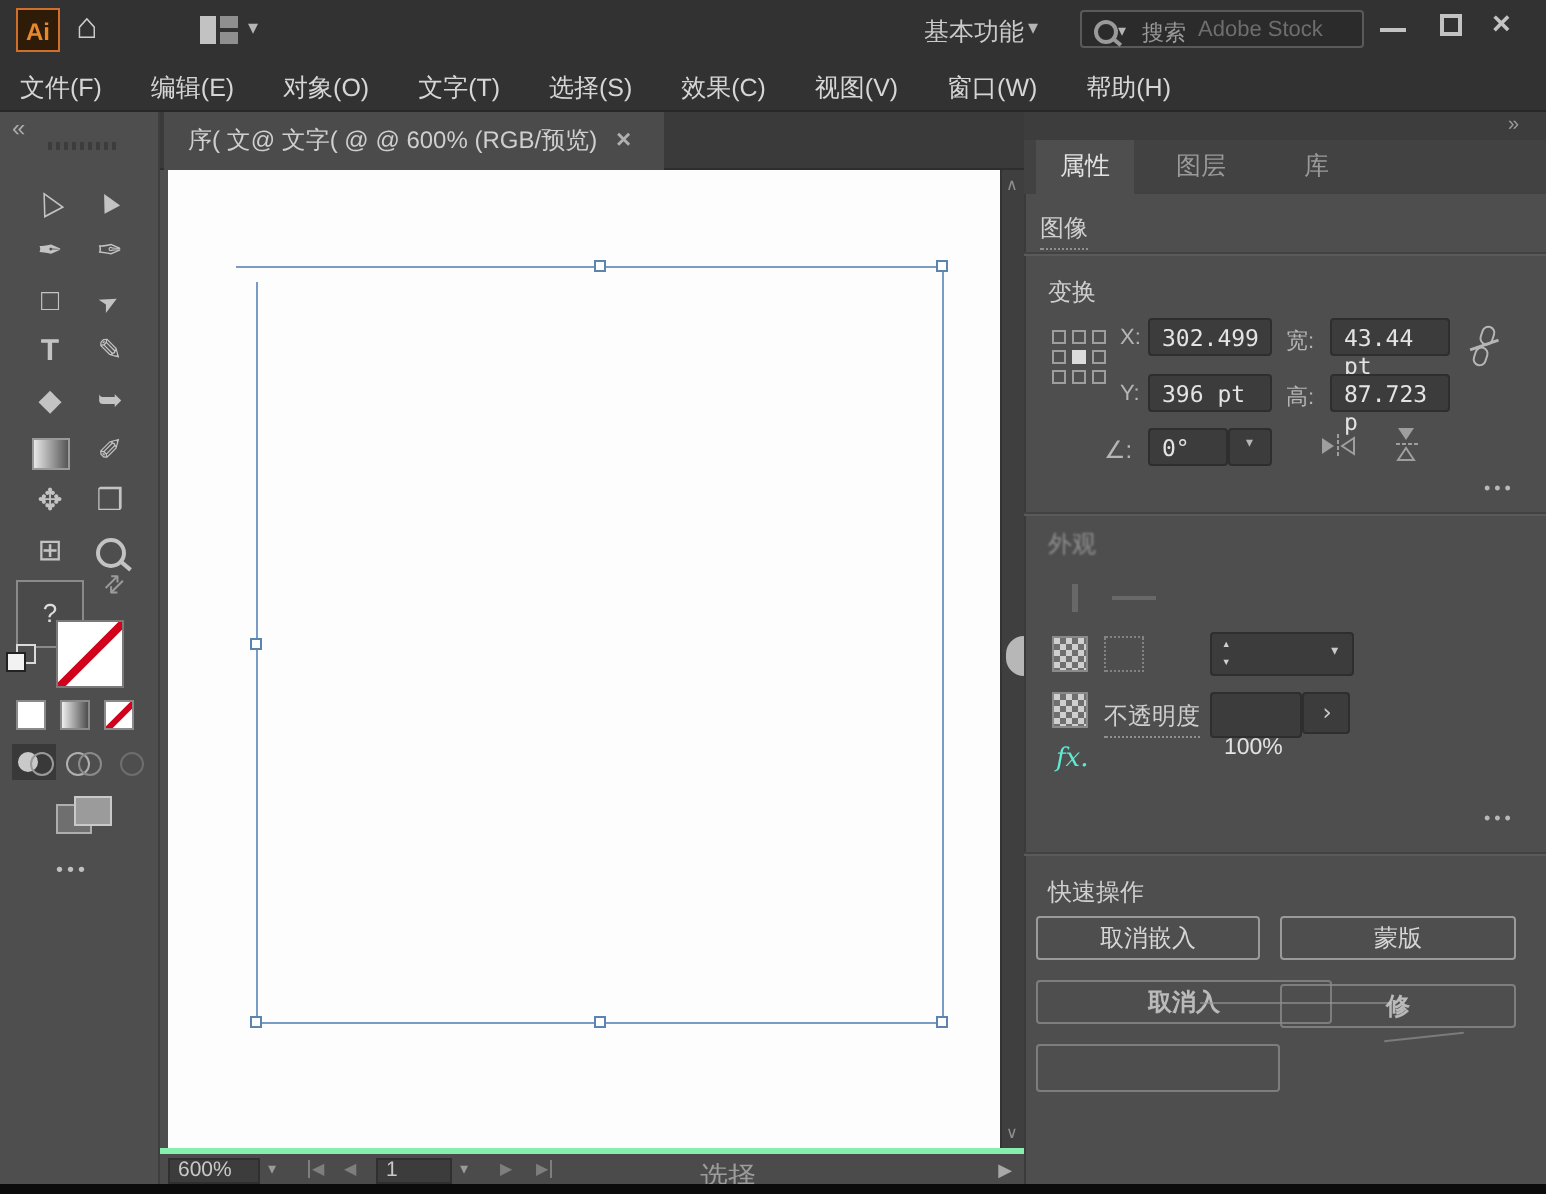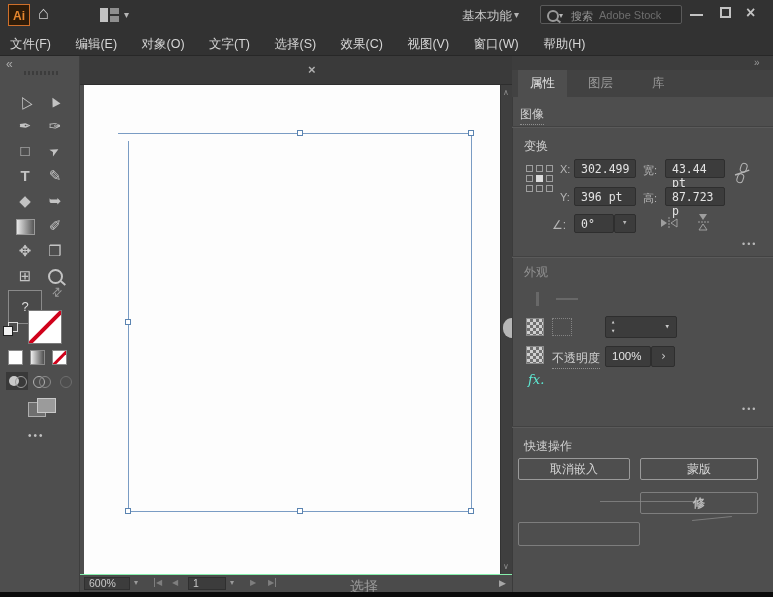--- a/index.html
+++ b/index.html
@@ -74,21 +74,21 @@
 
   
   #canvas{left:84px;top:85px;width:416px;height:489px;background:#fdfdfd;}
   .selline{position:absolute;background:#7a9cc4;}
   .handle{position:absolute;width:6px;height:6px;background:#ffffff;border:1px solid #5b84b1;box-sizing:border-box;}
   #vscroll{left:500px;top:85px;width:12px;height:489px;background:#3f3f3f;border-left:1px solid #333;box-sizing:border-box;}
   .scrollchev{color:#8f8f8f;font-size:8px;position:absolute;left:2px;}
   #panelnotch{left:503px;top:318px;width:9px;height:20px;background:#cccccc;border-radius:10px 0 0 10px;opacity:.85;}
 
   
-  #statusbar{left:80px;top:574px;width:432px;height:18px;background:#4b4b4b;border-top:1px solid #86efac;box-sizing:border-box;}
+  #statusbar{left:80px;top:574px;width:432px;height:18px;background:#4b4b4b;border-top:3px solid #86efac;box-sizing:border-box;}
   .sfield{position:absolute;top:2px;height:13px;background:#3c3c3c;border:1px solid #2f2f2f;box-sizing:border-box;
           color:#c9c9c9;font-size:10.5px;line-height:11px;padding-left:4px;}
   .schev{position:absolute;top:3px;color:#9a9a9a;font-size:8px;}
   .snav{position:absolute;top:3px;color:#7e7e7e;font-size:8px;}
   .snav.bar{border-left:1px solid #7e7e7e;padding-left:1px;}
   .snav.bar-r{border-right:1px solid #7e7e7e;padding-right:1px;}
   #sstatus{position:absolute;top:3px;left:270px;color:#9c9c9c;font-size:14px;}
   #sright{position:absolute;top:3px;right:6px;color:#a8a8a8;font-size:9px;}
 
   
@@ -154,20 +154,21 @@
     <span class="menuitem">对象(O)</span>
     <span class="menuitem">文字(T)</span>
     <span class="menuitem">选择(S)</span>
     <span class="menuitem">效果(C)</span>
     <span class="menuitem">视图(V)</span>
     <span class="menuitem">窗口(W)</span>
     <span class="menuitem">帮助(H)</span>
   </div>
 
   <div id="tabbar" class="abs"></div>
+  <div id="doctab" class="abs">序( 文@ 文字( @ @ 600% (RGB/预览)</div>
   <div id="doctabclose" class="abs">×</div>
 
   <div id="toolbar" class="abs">
     <div id="tbcollapse" class="abs" style="left:6px;top:1px;">«</div>
     <div id="tbgrip" class="abs" style="left:24px;top:15px;"></div>
 
     <div id="toolgrid" class="abs" style="left:10px;top:34px;">
       <div class="tool rot">△</div>
       <div class="tool rot">▲</div>
       <div class="tool">✒</div>
@@ -321,31 +322,32 @@
   <div class="abs checker" style="left:526px;top:318px;width:18px;height:18px;border:1px solid #8a8a8a;box-sizing:border-box;background-color:#cfcfcf;background-image:linear-gradient(45deg,#6f6f6f 25%,transparent 25%,transparent 75%,#6f6f6f 75%),linear-gradient(45deg,#6f6f6f 25%,transparent 25%,transparent 75%,#6f6f6f 75%);background-size:6px 6px;background-position:0 0,3px 3px;"></div>
   <div class="abs" style="left:552px;top:318px;width:20px;height:18px;border:1px dotted #9a9a9a;box-sizing:border-box;opacity:.7;"></div>
   <div class="field stepper abs">
     <span class="stepchevs">▴</span>
     <span class="stepchevs" style="top:10px;">▾</span>
     <span class="abs" style="right:6px;top:4px;color:#c9c9c9;font-size:9px;">▾</span>
   </div>
 
   <div class="abs" style="left:526px;top:346px;width:18px;height:18px;border:1px solid #8a8a8a;box-sizing:border-box;background-color:#cfcfcf;background-image:linear-gradient(45deg,#6f6f6f 25%,transparent 25%,transparent 75%,#6f6f6f 75%),linear-gradient(45deg,#6f6f6f 25%,transparent 25%,transparent 75%,#6f6f6f 75%);background-size:6px 6px;background-position:0 0,3px 3px;"></div>
   <span class="flabel dotted" style="left:552px;top:350px;font-size:12px;color:#cfcfcf;">不透明度</span>
-  <div class="field" style="left:605px;top:346px;width:46px;height:21px;font-family:'Liberation Sans','DejaVu Sans',sans-serif;padding-top:3px;">100%</div>
+  <div class="field" style="left:605px;top:346px;width:46px;height:21px;font-family:'Liberation Sans','DejaVu Sans',sans-serif;padding-top:21px;">100%</div>
   <div class="field" style="left:651px;top:346px;width:24px;height:21px;color:#c9c9c9;padding-left:8px;padding-top:2px;">›</div>
 
   <div id="fxlabel" class="abs">fx.</div>
   <div class="dots" style="left:742px;top:404px;">•••</div>
   <div class="divider" style="top:426px;"></div>
 
   <div class="sechead abs" style="left:524px;top:438px;">快速操作</div>
   <div class="qbtn" style="left:640px;top:458px;width:118px;">蒙版</div>
   <div class="qbtn" style="left:518px;top:458px;width:112px;">取消嵌入</div>
 
+  <div class="qbtn ghost" style="left:518px;top:490px;width:148px;font-weight:bold;">取消入</div>
   <div class="glitchline" style="left:600px;top:501px;width:96px;"></div>
   <div class="qbtn ghost" style="left:640px;top:492px;width:118px;font-weight:bold;">修</div>
 
   <div class="qbtn ghost" style="left:518px;top:522px;width:122px;height:24px;"></div>
   <div class="glitchline" style="left:692px;top:518px;width:40px;transform:rotate(-6deg);"></div>
 
   <div id="bottomstrip" class="abs"></div>
 </div>
 
 </body></html>

